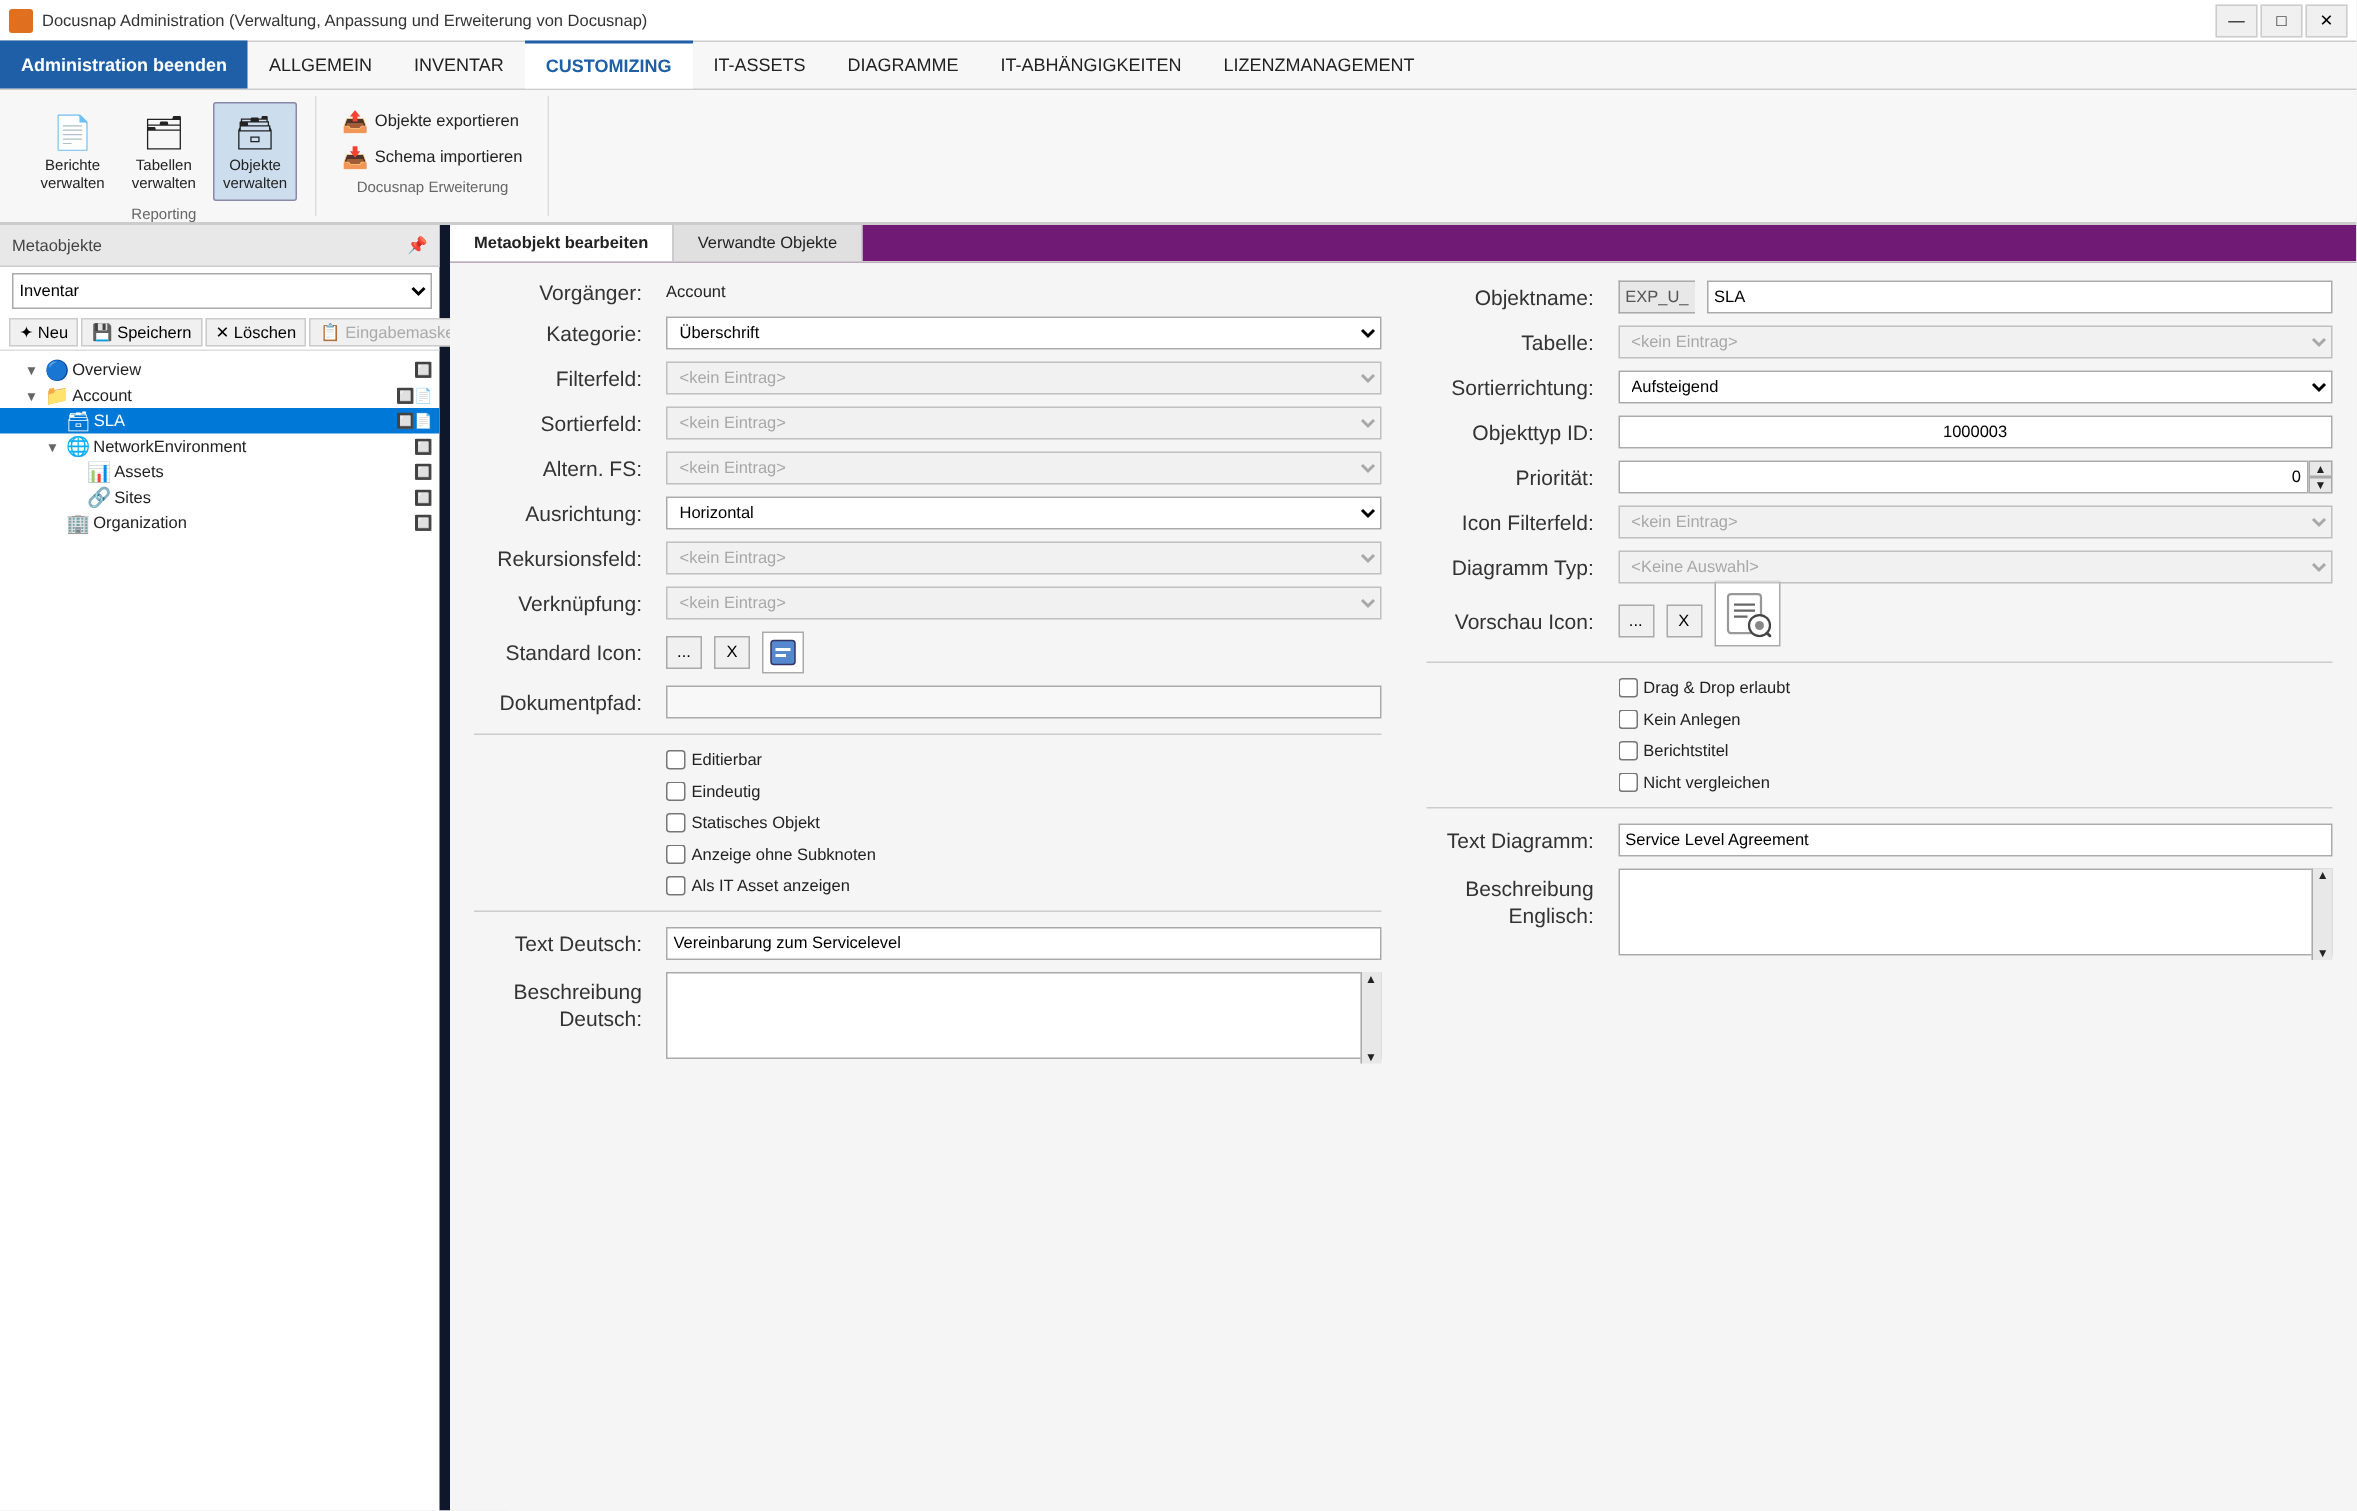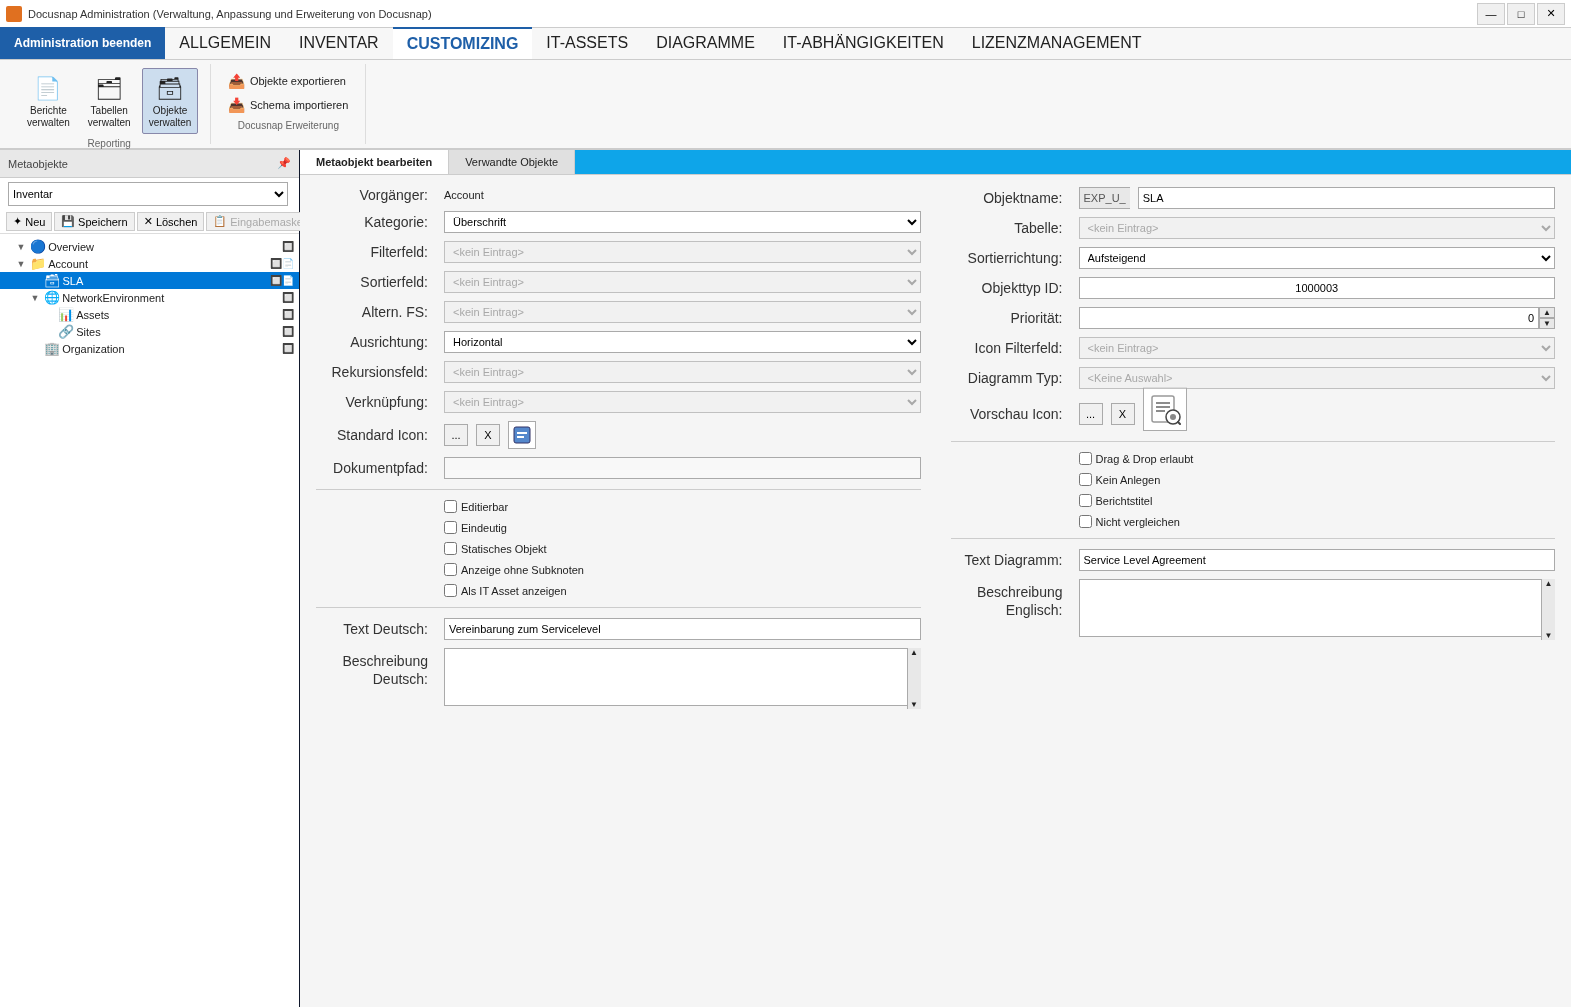--- a/index.html
+++ b/index.html
@@ -8,58 +8,58 @@
     
     .titlebar { display: flex; align-items: center; justify-content: space-between; background: #fff; border-bottom: 1px solid #ccc; height: 28px; padding: 0 6px; }
     .titlebar-left { display: flex; align-items: center; gap: 6px; font-size: 11px; color: #333; }
     .titlebar-icon { width: 16px; height: 16px; background: #e07020; border-radius: 2px; display: inline-block; }
     .titlebar-controls { display: flex; gap: 2px; }
     .titlebar-btn { width: 28px; height: 22px; background: #f0f0f0; border: 1px solid #ccc; cursor: pointer; display: flex; align-items: center; justify-content: center; font-size: 11px; }
 
     
     .ribbon-nav { display: flex; align-items: flex-end; background: #f7f7f7; border-bottom: 1px solid #ccc; height: 32px; }
     .ribbon-nav-btn { padding: 6px 14px; height: 32px; background: #1e5fa8; color: #fff; border: none; font-size: 12px; cursor: pointer; font-weight: bold; }
-    .ribbon-tab { padding: 0 14px; height: 32px; display: flex; align-items: center; cursor: pointer; font-size: 16px; color: #222; border: none; background: transparent; }
+    .ribbon-tab { padding: 0 14px; height: 32px; display: flex; align-items: center; cursor: pointer; font-size: 12px; color: #222; border: none; background: transparent; }
     .ribbon-tab.active { background: #fff; border-top: 2px solid #1e5fa8; color: #1e5fa8; font-weight: bold; }
 
     
     .ribbon-toolbar { background: #f7f7f7; border-bottom: 2px solid #ccc; padding: 4px 8px; display: flex; align-items: flex-start; gap: 0; height: 90px; }
     .ribbon-group { display: flex; flex-direction: column; align-items: flex-start; border-right: 1px solid #ddd; padding: 0 12px; height: 80px; }
     .ribbon-group-items { display: flex; gap: 4px; flex: 1; align-items: flex-start; padding-top: 4px; }
     .ribbon-group-label { font-size: 10px; color: #666; text-align: center; width: 100%; padding-top: 4px; }
     .ribbon-item { display: flex; flex-direction: column; align-items: center; cursor: pointer; padding: 4px 6px; border: 1px solid transparent; border-radius: 2px; min-width: 50px; }
     .ribbon-item.active { background: #cde; border-color: #88a; }
     .ribbon-item-icon { width: 32px; height: 32px; display: flex; align-items: center; justify-content: center; font-size: 22px; }
     .ribbon-item-label { font-size: 10px; text-align: center; color: #222; line-height: 1.2; }
     .ribbon-small-items { display: flex; flex-direction: column; gap: 2px; padding-top: 6px; }
     .ribbon-small-item { display: flex; align-items: center; gap: 4px; cursor: pointer; padding: 2px 4px; border: 1px solid transparent; border-radius: 2px; font-size: 11px; }
     .ribbon-small-icon { font-size: 14px; }
 
     
     .main-area { display: flex; height: calc(1007px - 28px - 32px - 90px); }
 
     
-    .sidebar { width: 300px; background: #fff; border-right: 1px solid #0f172a; display: flex; flex-direction: column; }
+    .sidebar { width: 300px; background: #fff; border-right: 7px solid #0f172a; display: flex; flex-direction: column; }
     .sidebar-header { background: #e8e8e8; padding: 4px 8px; font-size: 11px; color: #444; border-bottom: 1px solid #ccc; display: flex; align-items: center; justify-content: space-between; height: 28px; }
     .sidebar-select { width: 280px; margin: 4px 8px; height: 24px; border: 1px solid #aaa; font-size: 11px; background: #fff; }
     .sidebar-toolbar { display: flex; align-items: center; gap: 2px; padding: 2px 6px; border-bottom: 1px solid #ddd; }
     .sidebar-btn { padding: 2px 6px; background: #f0f0f0; border: 1px solid #ccc; cursor: pointer; font-size: 11px; display: flex; align-items: center; gap: 3px; }
     .tree { overflow-y: auto; flex: 1; padding: 4px 0; }
     .tree-item { display: flex; align-items: center; gap: 2px; padding: 1px 4px; cursor: pointer; user-select: none; font-size: 11px; }
     .tree-item.selected { background: #0078d7; color: #fff; }
     .tree-expand { width: 14px; text-align: center; font-size: 9px; color: #666; }
     .tree-icon { font-size: 13px; }
     .tree-label { flex: 1; }
     .indent1 { padding-left: 14px; }
     .indent2 { padding-left: 28px; }
     .indent3 { padding-left: 42px; }
 
     
     .content { flex: 1; display: flex; flex-direction: column; background: #f5f5f5; overflow: hidden; }
-    .tab-bar { display: flex; background: #0ea5e9; border-bottom: 1px solid #ccc; }
+    .tab-bar { display: flex; background: #701a75; border-bottom: 1px solid #ccc; }
     .tab { padding: 6px 16px; cursor: pointer; font-size: 11px; border-right: 1px solid #ccc; background: #e0e0e0; }
     .tab.active { background: #fff; font-weight: bold; }
 
     
     .form-area { padding: 12px 16px; overflow-y: auto; flex: 1; }
     .form-row { display: flex; align-items: center; margin-bottom: 8px; gap: 8px; }
     .form-label { width: 120px; text-align: right; font-size: 14px; color: #333; flex-shrink: 0; padding-right: 8px; }
     .form-input { height: 22px; border: 1px solid #aaa; background: #fff; font-size: 11px; padding: 0 4px; }
     .form-input:disabled, .form-input.readonly { background: #f0f0f0; color: #555; }
     .form-select { height: 22px; border: 1px solid #aaa; background: #fff; font-size: 11px; padding: 0 4px; cursor: pointer; }

